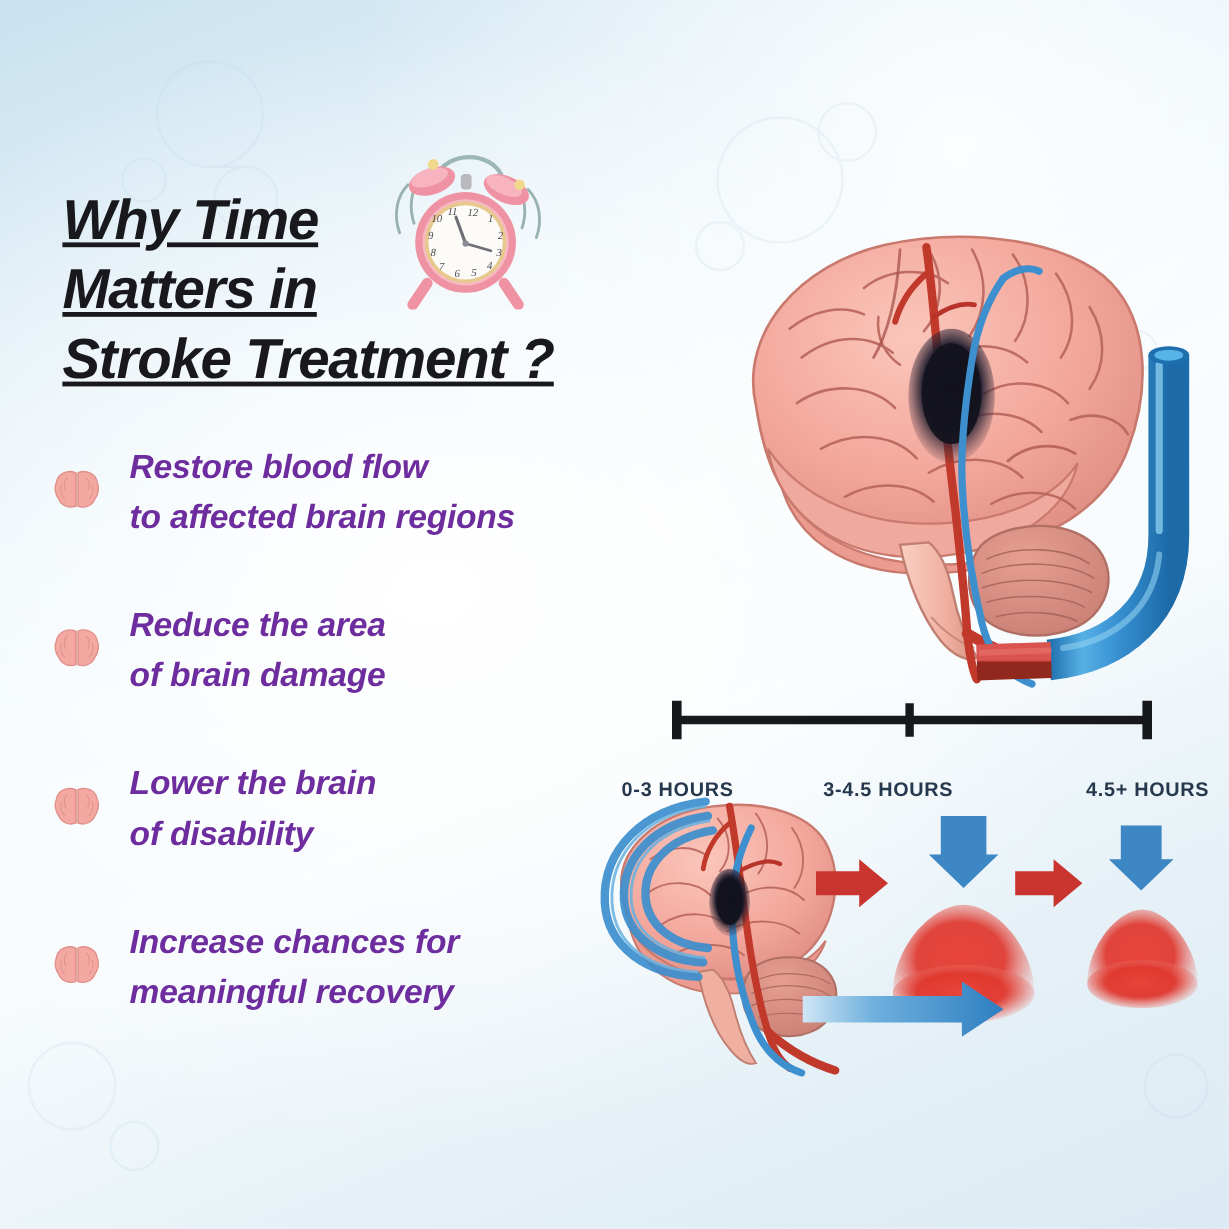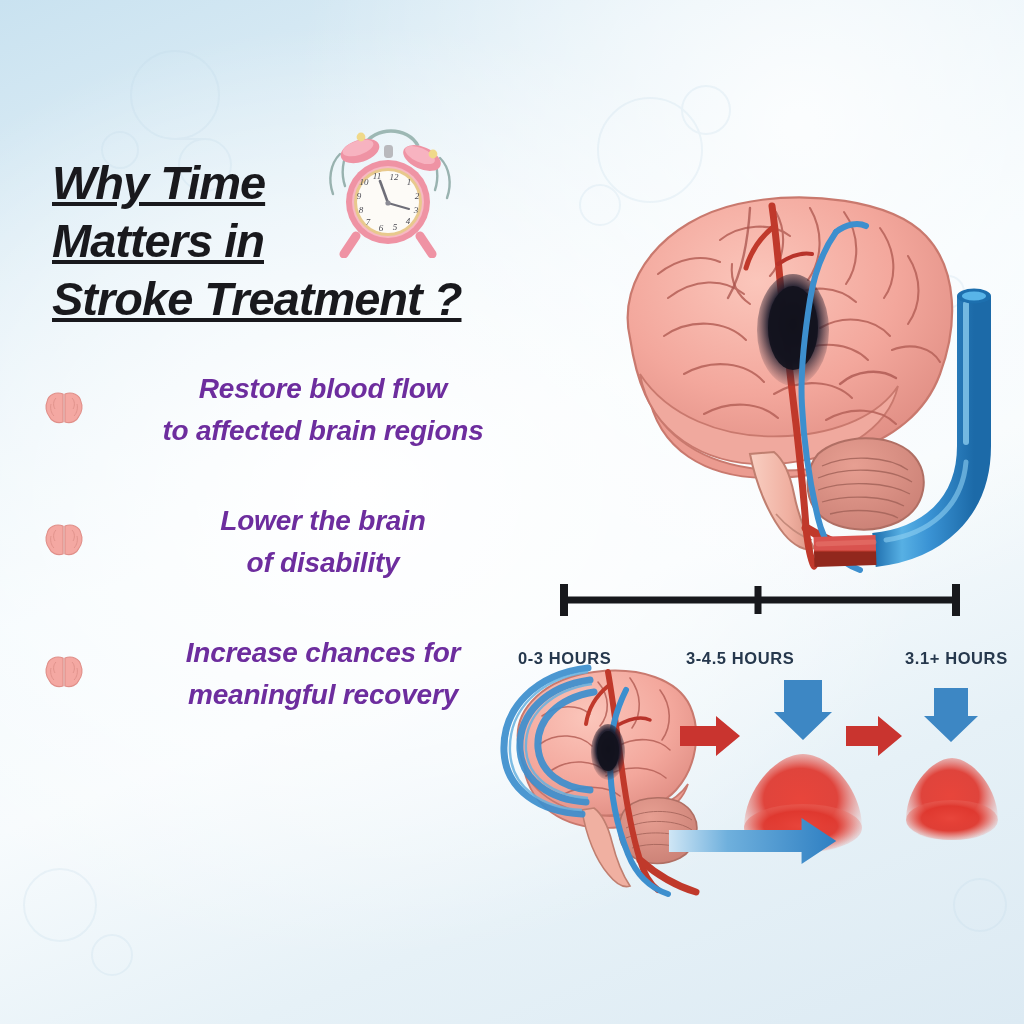--- a/index.html
+++ b/index.html
@@ -20,21 +20,21 @@
   
   #title{
     position:absolute;left:52px;top:154px;width:500px;
     font-size:47px;line-height:58px;font-weight:bold;font-style:italic;
     letter-spacing:-1px;color:#19191d;text-decoration:underline;
   }
   #title .ln{display:block;}
 
   
   #bullets{position:absolute;left:38px;top:368px;width:500px;}
-  .bullet{position:relative;min-height:84px;margin-bottom:48px;padding-left:70px;text-align:center;}
+  .bullet{position:relative;min-height:84px;margin-bottom:48px;padding-left:70px;}
   .bullet:last-child{margin-bottom:17px;}
   .bico{position:absolute;left:6px;top:22px;width:40px;height:36px;}
   .btxt{
     font-size:28px;line-height:42px;font-weight:bold;font-style:italic;
     color:#6d2d9e;letter-spacing:-.2px;
   }
   .btxt .ln{display:block;white-space:nowrap;}
 
   
   #clock{position:absolute;left:312px;top:118px;width:152px;height:140px;}
@@ -234,21 +234,21 @@
 
   <div id="timeline">
     <svg width="524" height="44" viewBox="0 0 524 44" style="position:absolute;left:0;top:0">
       <line x1="64" y1="22" x2="456" y2="22" stroke="#17181c" stroke-width="7"></line>
       <line x1="64" y1="6" x2="64" y2="38" stroke="#17181c" stroke-width="8"></line>
       <line x1="258" y1="8" x2="258" y2="36" stroke="#17181c" stroke-width="7"></line>
       <line x1="456" y1="6" x2="456" y2="38" stroke="#17181c" stroke-width="8"></line>
     </svg>
     <div class="tl-lab" id="tl0">0-3 HOURS</div>
     <div class="tl-lab" id="tl1">3-4.5 HOURS</div>
-    <div class="tl-lab" id="tl2">3.1+ HOURS</div>
+    <div class="tl-lab" id="tl2">4.5+ HOURS</div>
   </div>
 
   <svg id="bottom" viewBox="0 0 534 250">
     <defs>
       <radialGradient id="sbrain" cx="40%" cy="32%" r="78%">
         <stop offset="0%" stop-color="#fbc6bb"></stop>
         <stop offset="60%" stop-color="#f3a79c"></stop>
         <stop offset="100%" stop-color="#dd8a80"></stop>
       </radialGradient>
       <radialGradient id="scere" cx="40%" cy="30%" r="80%">
@@ -371,20 +371,37 @@
             <path d="M33 14 C34 18 33 23 30 26"></path>
           <path d="M20 4 L20 32"></path>
         </g>
       </svg>
       <div class="btxt">
         <span class="ln">Restore blood flow</span>
         <span class="ln">to affected brain regions</span>
       </div>
     </div>
 
+    <div class="bullet">
+      <svg class="bico" viewBox="0 0 40 36">
+        <path d="M19 4 C12 1 4 5 3 12 C1 16 2 22 5 26 C7 31 13 34 19 32 Z" fill="#f4a8a2" stroke="#e08f89" stroke-width="1.1"></path>
+        <path d="M21 4 C28 1 36 5 37 12 C39 16 38 22 35 26 C33 31 27 34 21 32 Z" fill="#f4a8a2" stroke="#e08f89" stroke-width="1.1"></path>
+        <g stroke="#dd8f88" stroke-width=".9" fill="none" opacity=".9">
+          <path d="M12 8 C9 11 9 16 11 19"></path>
+            <path d="M7 14 C6 18 7 23 10 26"></path>
+          <path d="M28 8 C31 11 31 16 29 19"></path>
+            <path d="M33 14 C34 18 33 23 30 26"></path>
+          <path d="M20 4 L20 32"></path>
+        </g>
+      </svg>
+      <div class="btxt">
+        <span class="ln">Reduce the area</span>
+        <span class="ln">of brain damage</span>
+      </div>
+    </div>
 
     <div class="bullet">
       <svg class="bico" viewBox="0 0 40 36">
         <path d="M19 4 C12 1 4 5 3 12 C1 16 2 22 5 26 C7 31 13 34 19 32 Z" fill="#f4a8a2" stroke="#e08f89" stroke-width="1.1"></path>
         <path d="M21 4 C28 1 36 5 37 12 C39 16 38 22 35 26 C33 31 27 34 21 32 Z" fill="#f4a8a2" stroke="#e08f89" stroke-width="1.1"></path>
         <g stroke="#dd8f88" stroke-width=".9" fill="none" opacity=".9">
           <path d="M12 8 C9 11 9 16 11 19"></path>
             <path d="M7 14 C6 18 7 23 10 26"></path>
           <path d="M28 8 C31 11 31 16 29 19"></path>
             <path d="M33 14 C34 18 33 23 30 26"></path>

